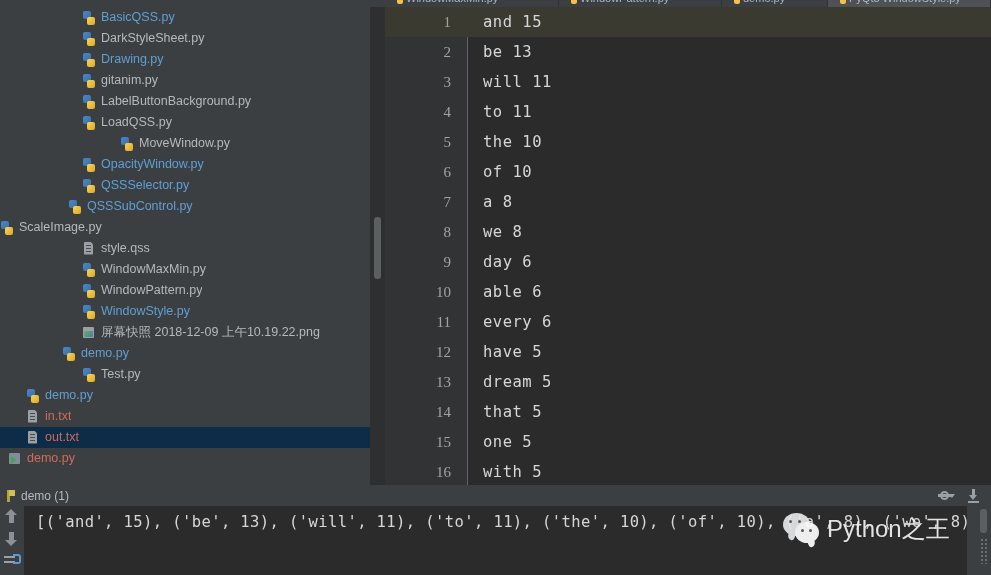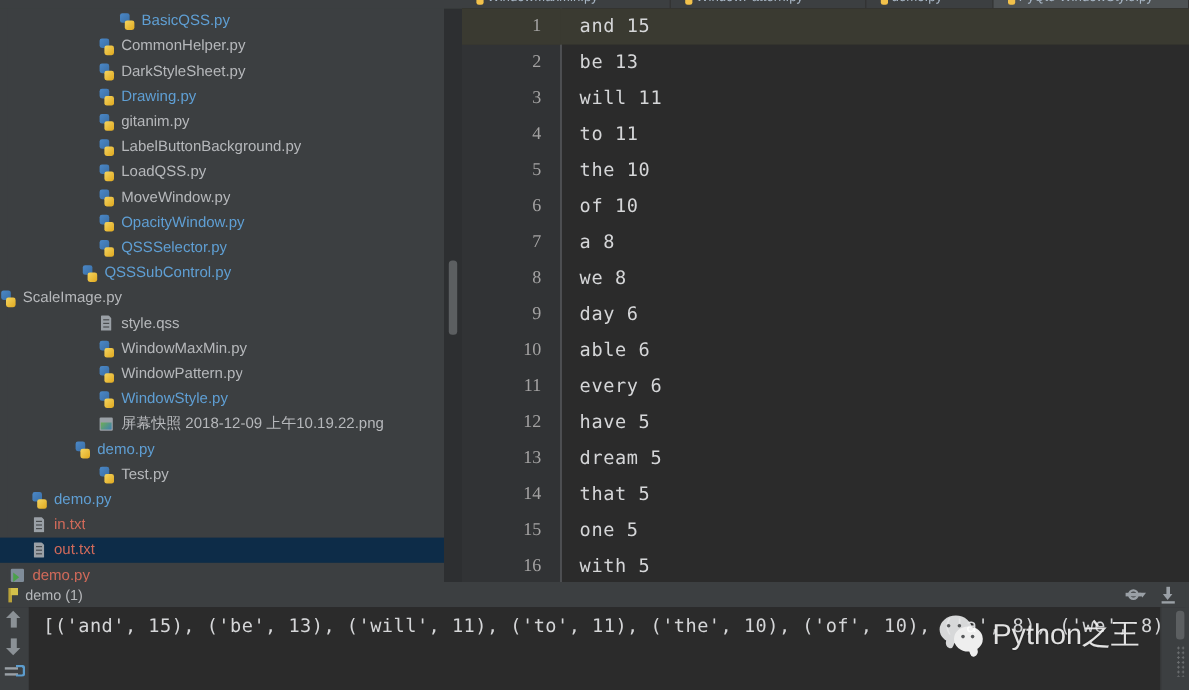--- a/index.html
+++ b/index.html
@@ -157,49 +157,45 @@
     </div>
     <div class="tab sel" style="left:443px;width:163px;">
       <span class="pyico"></span>
       <span>PyQt5 WindowStyle.py</span>
     </div>
   </div>
 
   <div class="sidebar">
     <div class="sb-left-rail"></div>
     <div id="sb-rows">
-        <div class="row blue" style="padding-left: 82px; margin-left: 17px;">
+        <div class="row blue" style="padding-left: 82px;">
           <span class="ico py"></span>
           <span class="lbl">BasicQSS.py</span>
         </div>
         <div class="row gray" style="padding-left: 82px;">
           <span class="ico py"></span>
-          <span class="lbl">CommonHelper.py</span>
-        </div>
-        <div class="row gray" style="padding-left: 82px;">
-          <span class="ico py"></span>
           <span class="lbl">DarkStyleSheet.py</span>
         </div>
         <div class="row blue" style="padding-left: 82px;">
           <span class="ico py"></span>
           <span class="lbl">Drawing.py</span>
         </div>
         <div class="row gray" style="padding-left: 82px;">
           <span class="ico py"></span>
           <span class="lbl">gitanim.py</span>
         </div>
         <div class="row gray" style="padding-left: 82px;">
           <span class="ico py"></span>
           <span class="lbl">LabelButtonBackground.py</span>
         </div>
         <div class="row gray" style="padding-left: 82px;">
           <span class="ico py"></span>
           <span class="lbl">LoadQSS.py</span>
         </div>
-        <div class="row gray" style="padding-left: 82px;">
+        <div class="row gray" style="padding-left: 120px;">
           <span class="ico py"></span>
           <span class="lbl">MoveWindow.py</span>
         </div>
         <div class="row blue" style="padding-left: 82px;">
           <span class="ico py"></span>
           <span class="lbl">OpacityWindow.py</span>
         </div>
         <div class="row blue" style="padding-left: 82px;">
           <span class="ico py"></span>
           <span class="lbl">QSSSelector.py</span>

